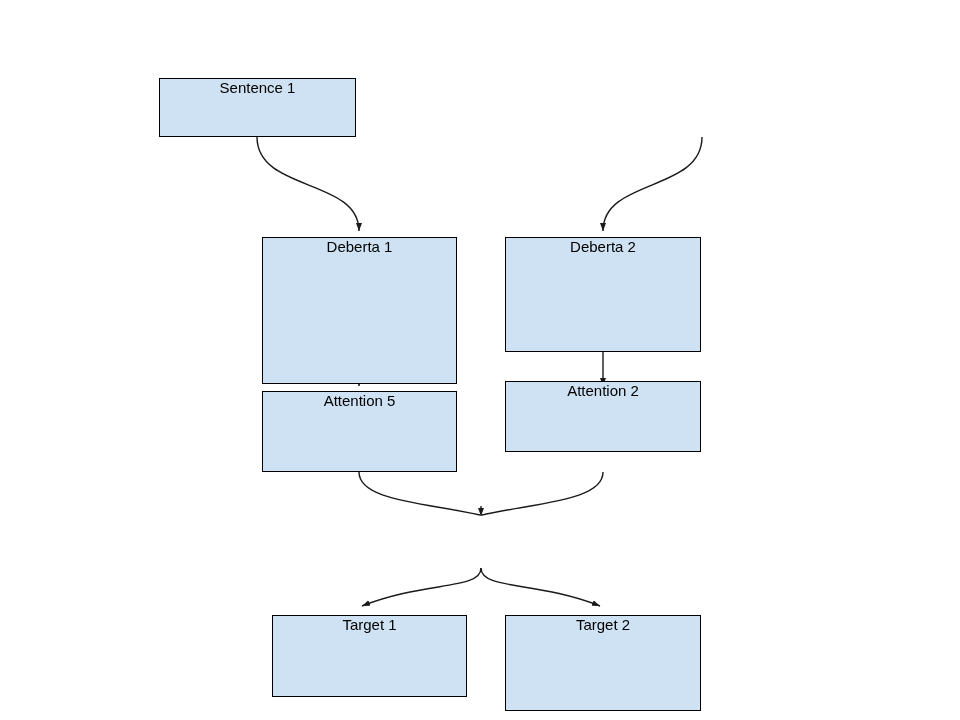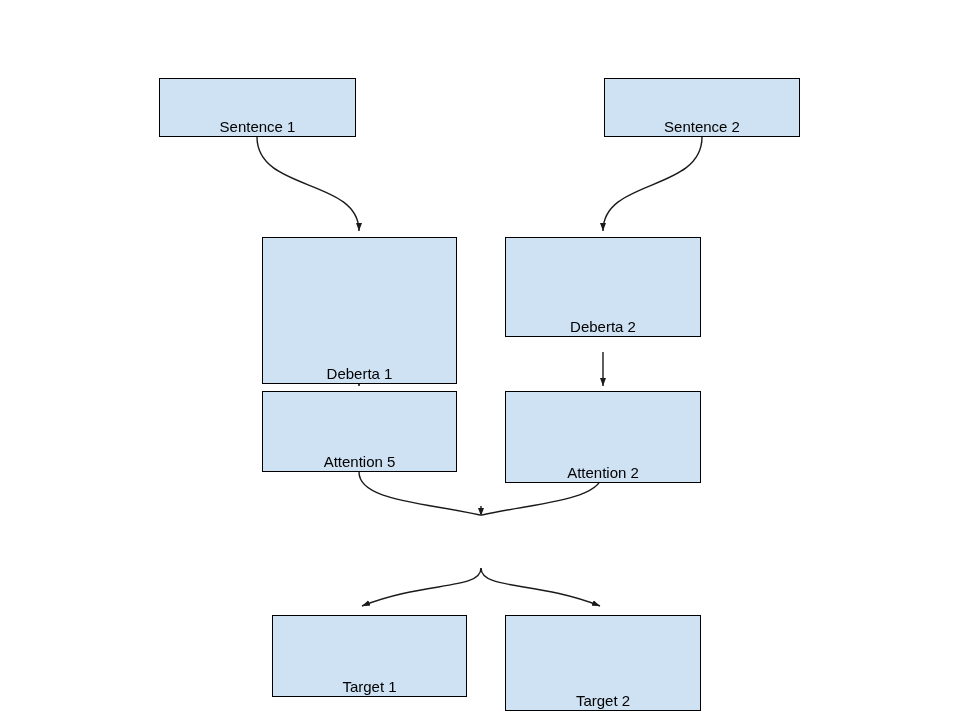--- a/index.html
+++ b/index.html
@@ -26,21 +26,21 @@
     fill: none;
     stroke: var(--arrow-color, #1a1a1a);
     stroke-width: 1.4;
   }
   .node {
     position: absolute;
     box-sizing: border-box;
     background: var(--box-fill, #cfe2f3);
     border: 1.3px solid var(--box-border, #000000);
     display: flex;
-    align-items: flex-end;
+    align-items: flex-start;
     justify-content: center;
     text-align: center;
   }
   .node .label {
     font-size: 15px;
     color: var(--text-color, #000000);
     line-height: 1.2;
     white-space: nowrap;
   }
 </style>
@@ -72,37 +72,34 @@
 
     <path class="connector" d="M 481 568 C 481 590, 425 581, 362 606" marker-end="url(#arrow)"></path>
 
     <path class="connector" d="M 481 568 C 481 590, 537 581, 600 606" marker-end="url(#arrow)"></path>
   </svg>
 
   <div class="node" style="left:159px; top:78px; width:197px; height:59px;">
     <span class="label">Sentence 1</span>
   </div>
 
-  <div class="node" style="left:604px; top:78px; width:196px; height:59px;">
-    <span class="label">Sentence 2</span>
-  </div>
 
   <div class="node" style="left:262px; top:237px; width:195px; height:147px;">
     <span class="label">Deberta 1</span>
   </div>
 
-  <div class="node" style="left:505px; top:237px; width:196px; height:100px;">
+  <div class="node" style="left:505px; top:237px; width:196px; height:115px;">
     <span class="label">Deberta 2</span>
   </div>
 
   <div class="node" style="left:262px; top:391px; width:195px; height:81px;">
     <span class="label">Attention 5</span>
   </div>
 
-  <div class="node" style="left:505px; top:391px; width:196px; height:92px;">
+  <div class="node" style="left:505px; top:381px; width:196px; height:71px;">
     <span class="label">Attention 2</span>
   </div>
 
 
   <div class="node" style="left:272px; top:615px; width:195px; height:82px;">
     <span class="label">Target 1</span>
   </div>
 
   <div class="node" style="left:505px; top:615px; width:196px; height:96px;">
     <span class="label">Target 2</span>

